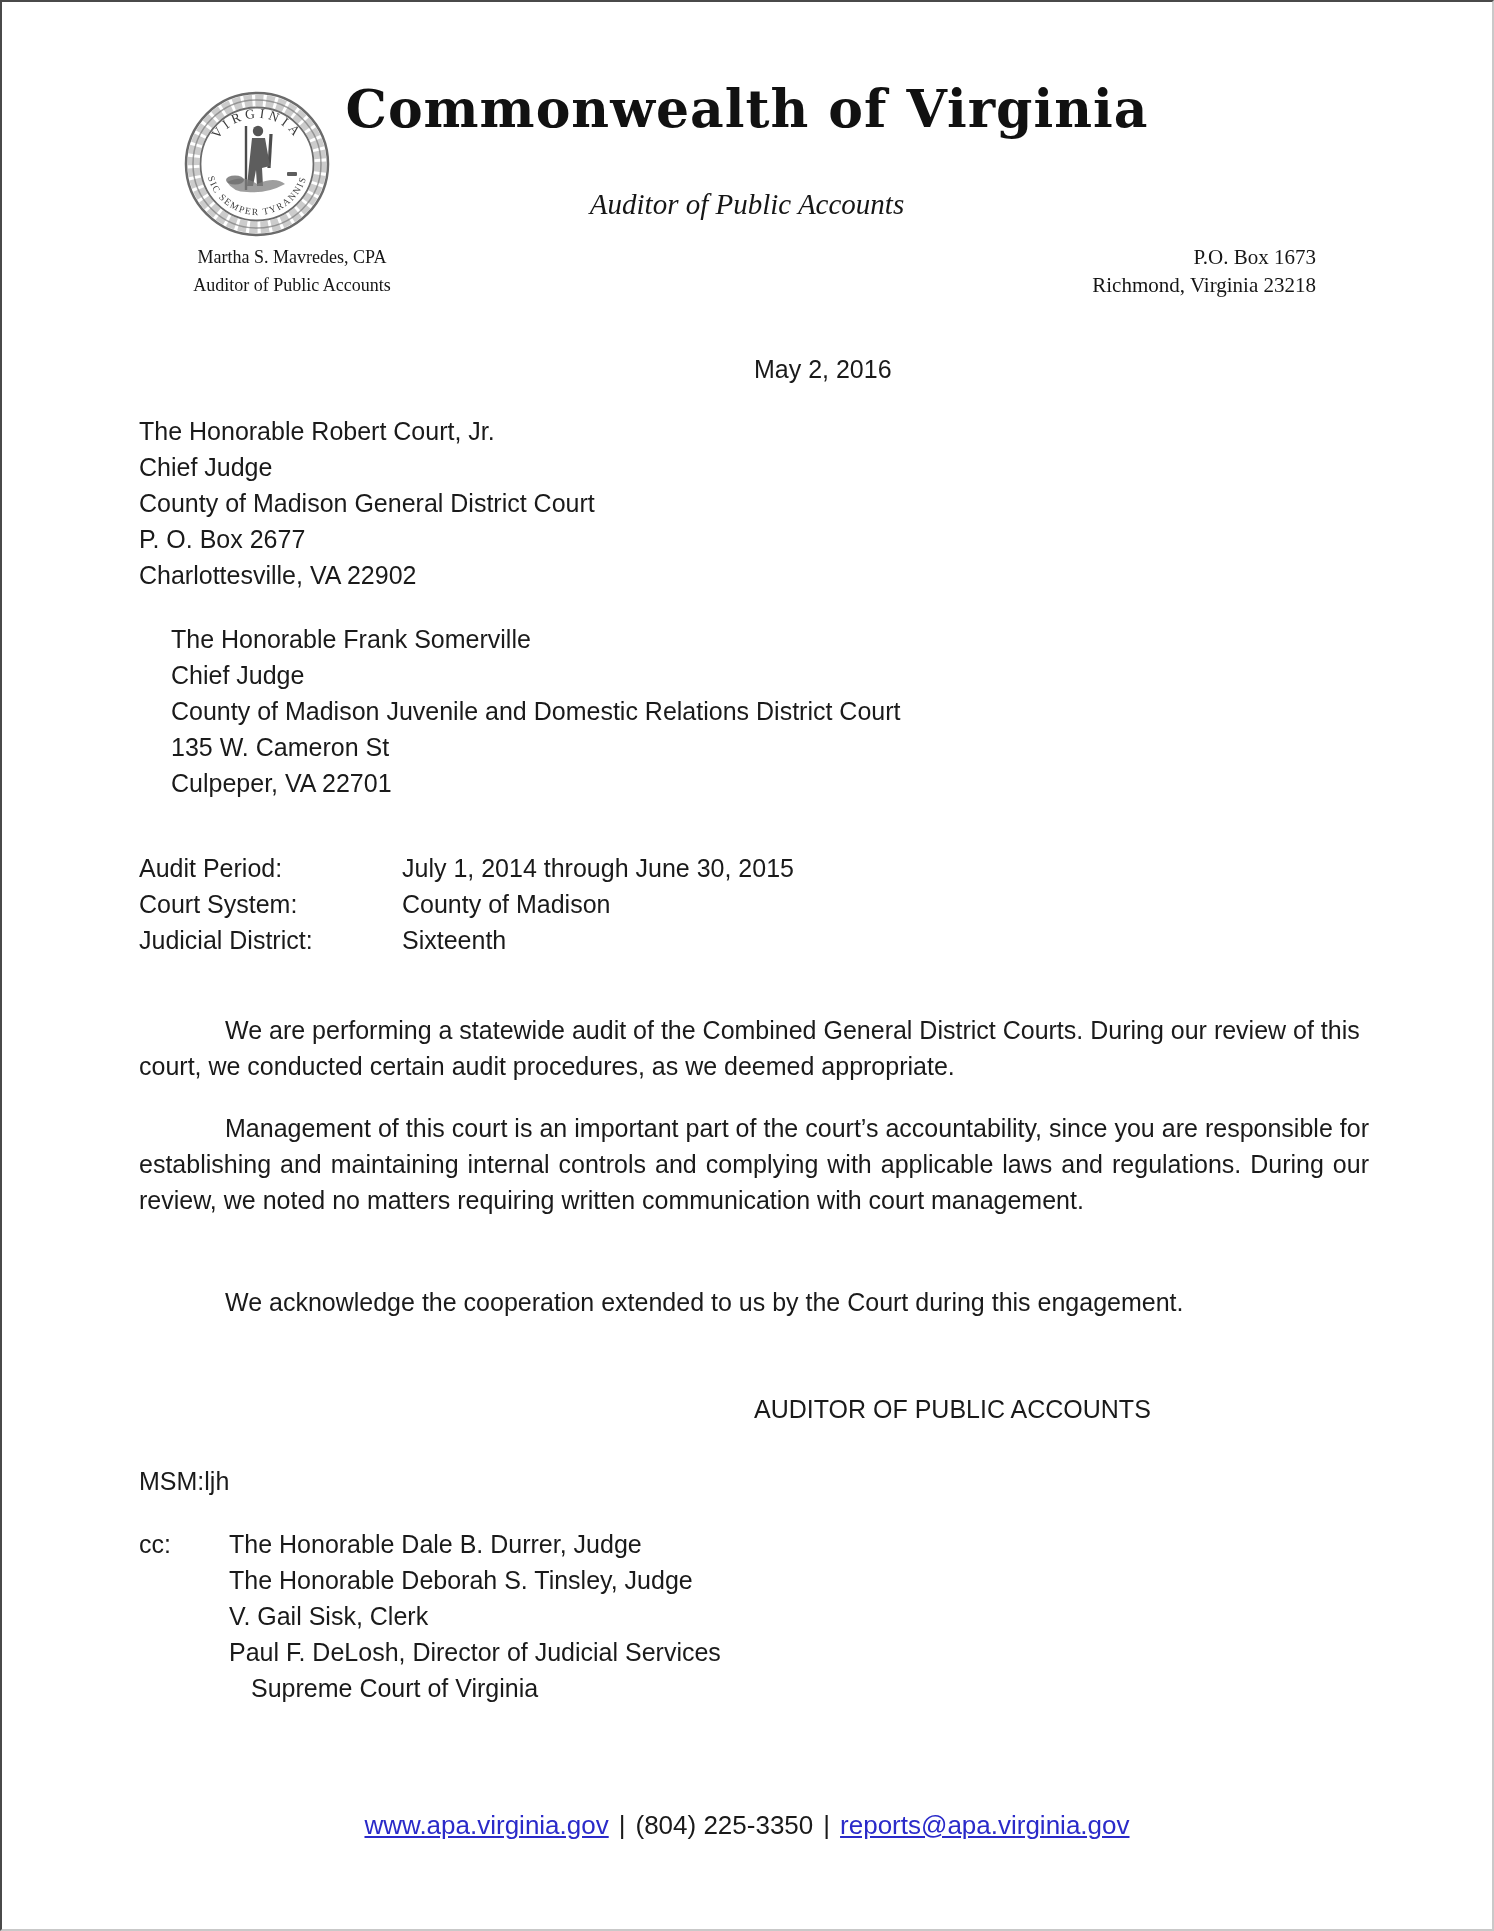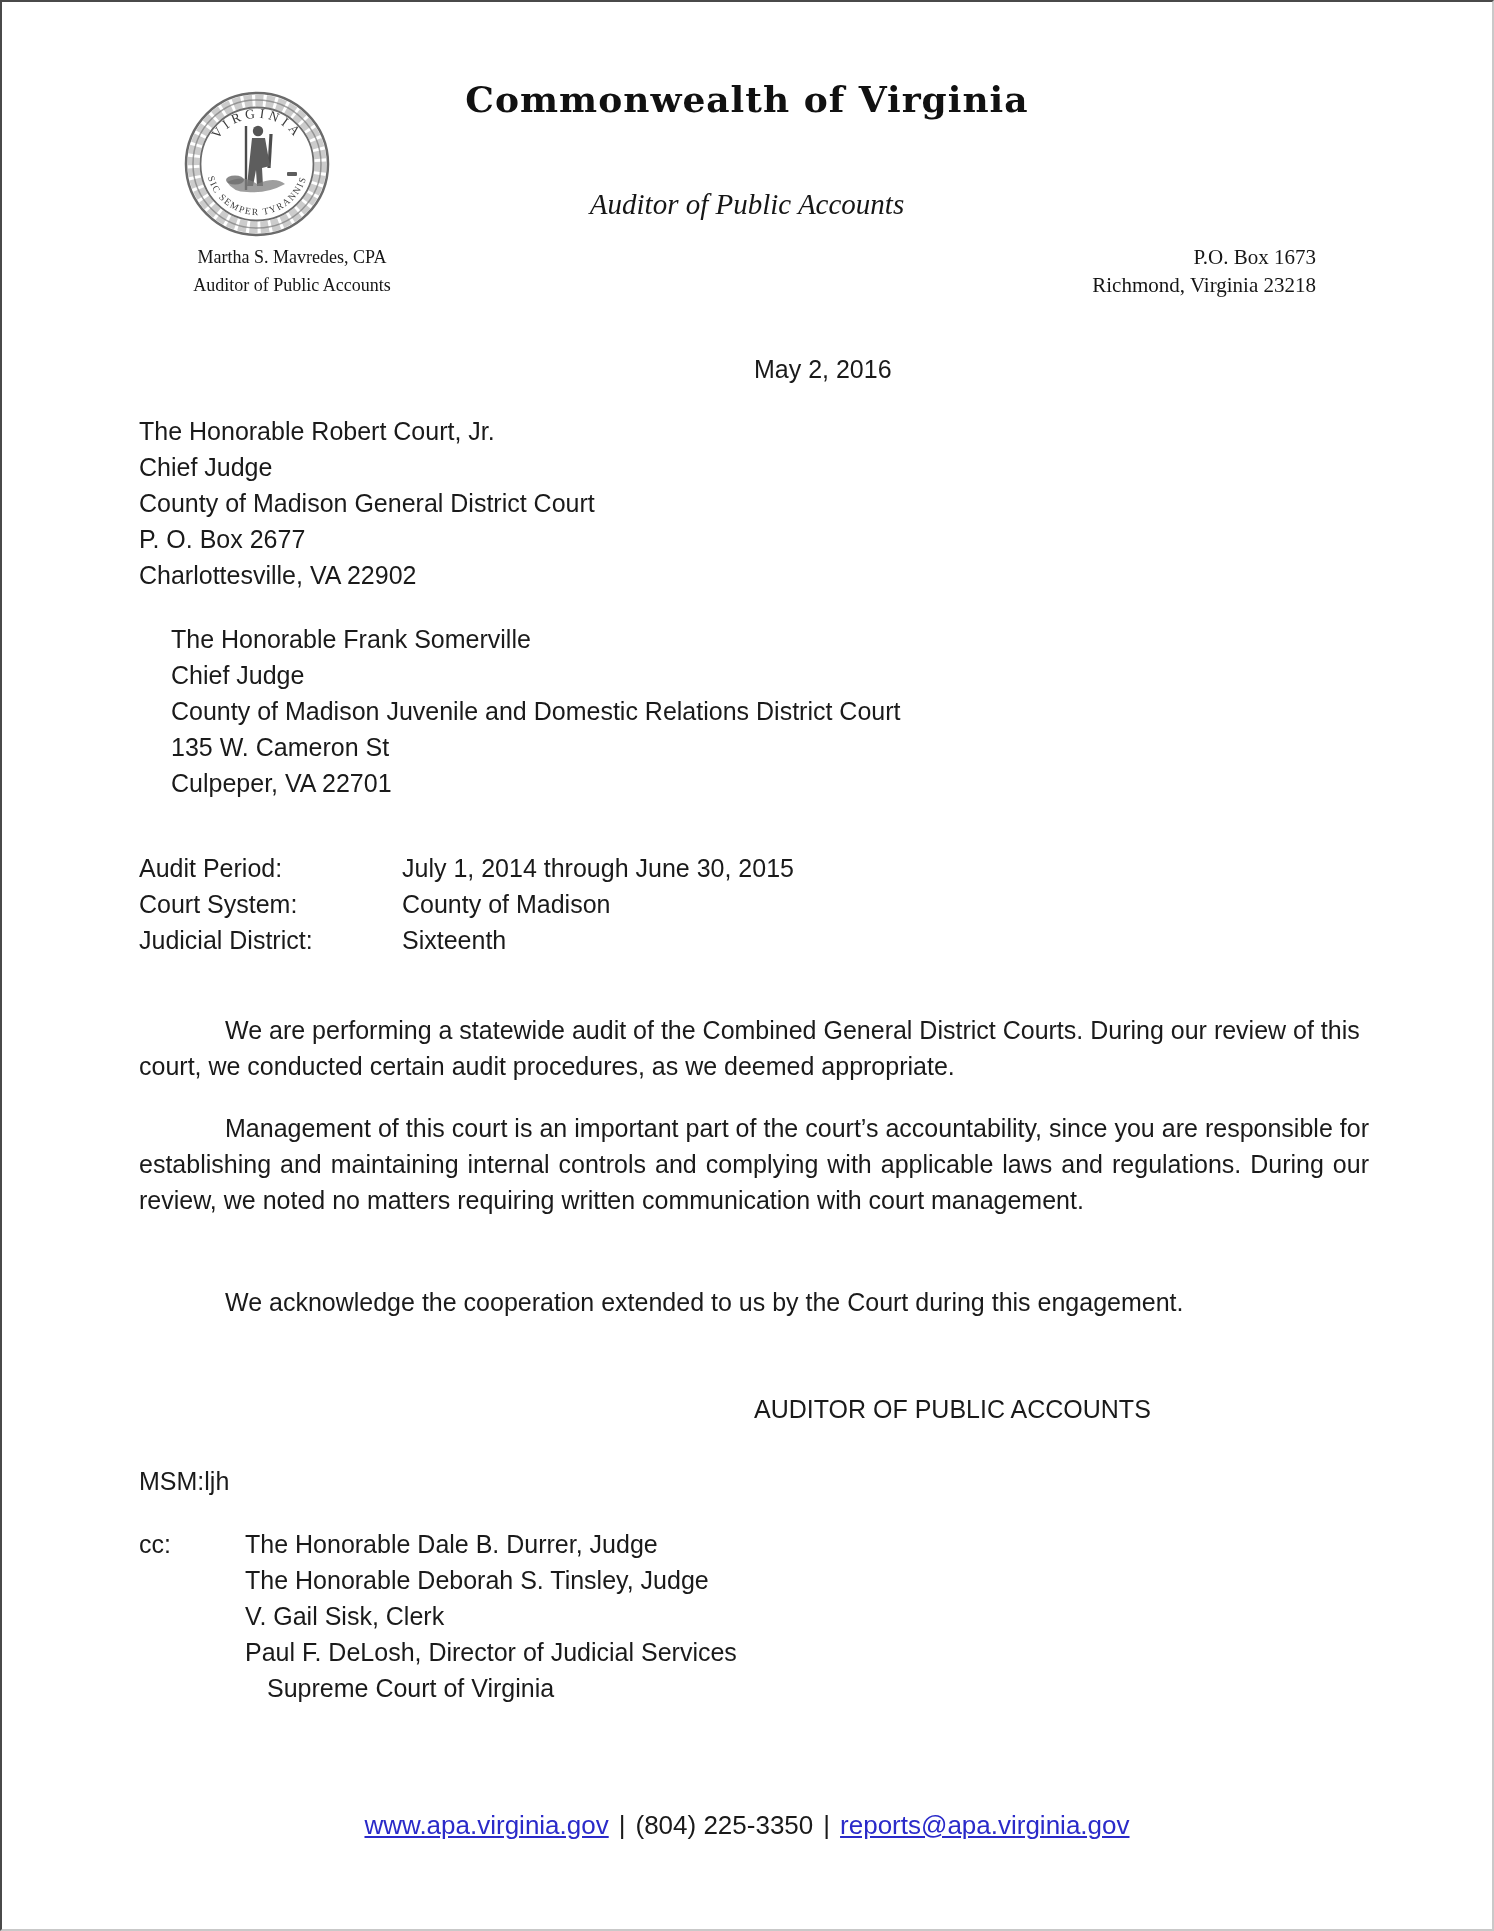--- a/index.html
+++ b/index.html
@@ -30,21 +30,21 @@
     height: 148px;
   }
   .org-title {
     position: absolute;
     left: 0;
     right: 0;
     top: 76px;
     text-align: center;
     font-family: "DejaVu Serif", serif;
     font-weight: 700;
-    font-size: 36px;
+    font-size: 52px;
     letter-spacing: 1px;
     color: #111;
   }
   .org-subtitle {
     position: absolute;
     left: 0;
     right: 0;
     top: 186px;
     text-align: center;
     font-family: "Liberation Serif", serif;
@@ -92,21 +92,21 @@
   .audit-row      { display: flex; }
   .audit-label    { width: 263px; flex: 0 0 263px; }
   .para1          { top: 1010px; }
   .para2          { top: 1108px; text-align: justify; }
   .para3          { top: 1282px; }
   .para-indent    { text-indent: 86px; margin: 0; }
   .auditor-line   { top: 1389px; }
   .auditor-line span { margin-left: 50%; display: inline-block; }
   .ref-line       { top: 1461px; }
   .cc-block       { top: 1524px; }
-  .cc-row         { display: flex; gap: 16px; }
+  .cc-row         { display: flex; }
   .cc-label       { width: 90px; flex: 0 0 90px; }
   .cc-extra-indent{ padding-left: 22px; }
 
   
   .footer {
     position: absolute;
     left: 0;
     right: 0;
     top: 1808px;
     text-align: center;

